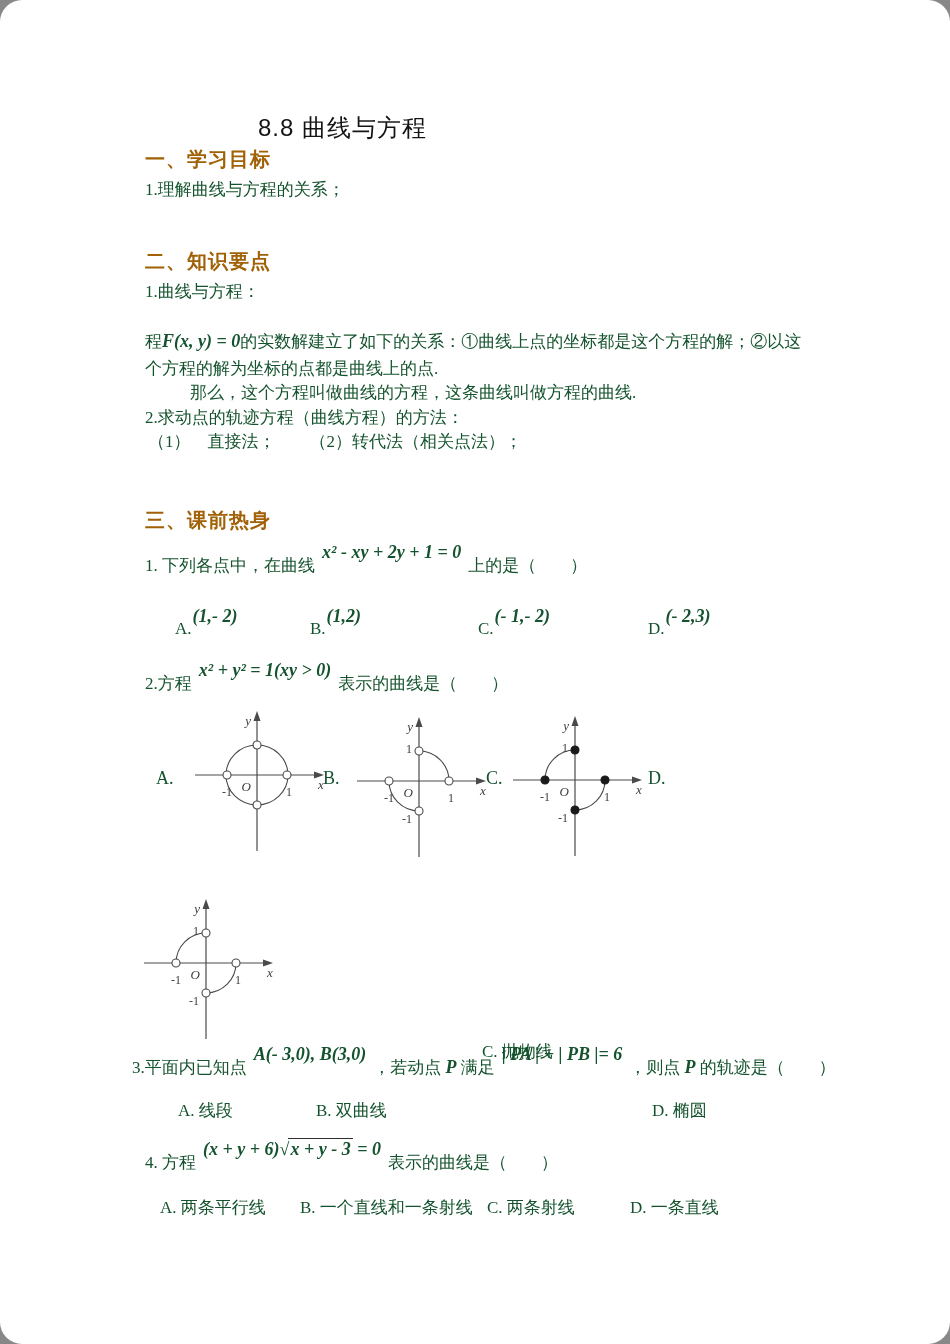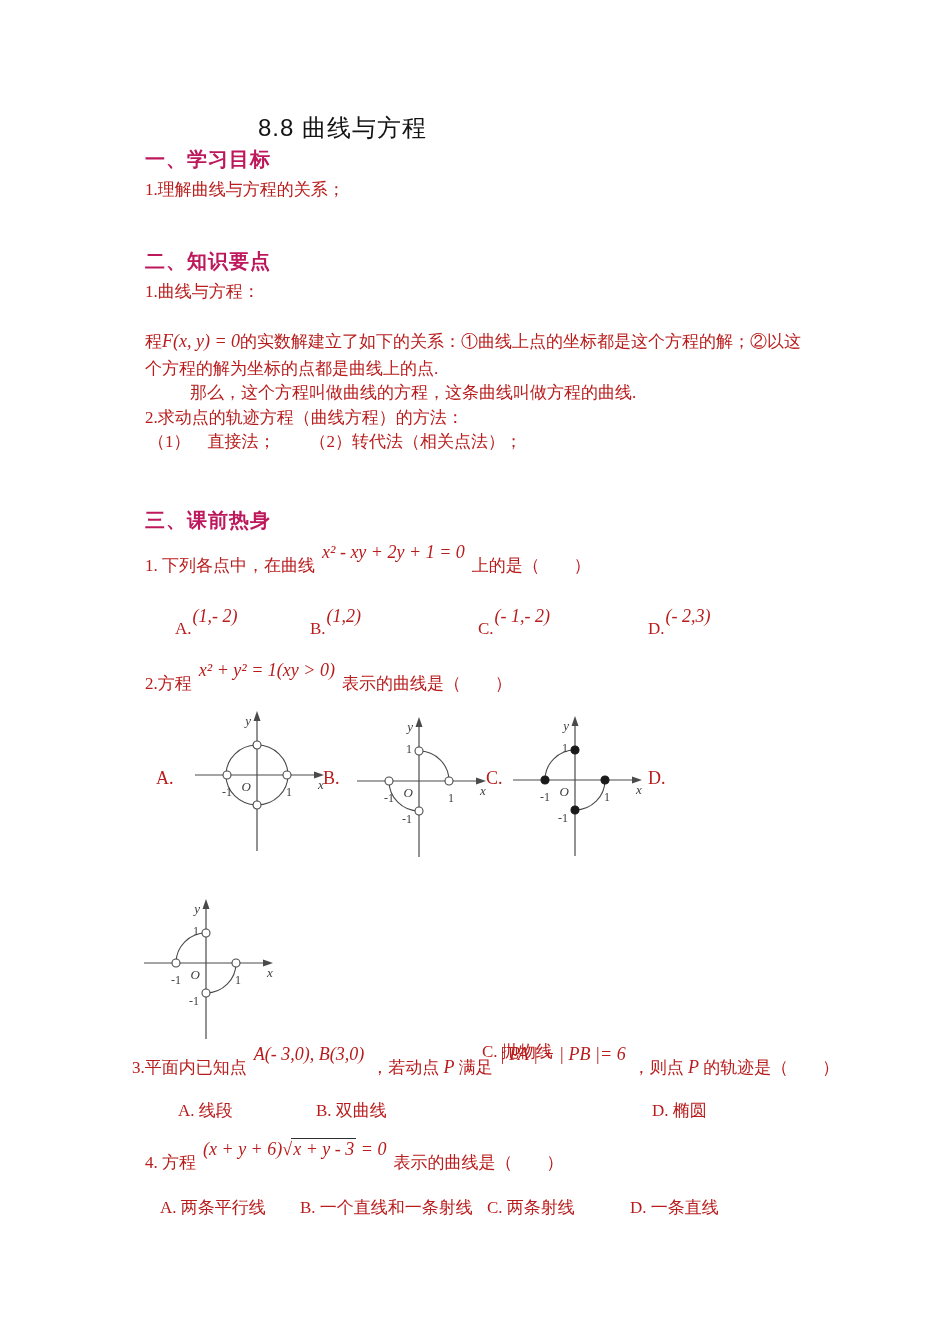--- a/index.html
+++ b/index.html
@@ -1,24 +1,24 @@
 <!DOCTYPE html>
 <html><head>
 <meta charset="utf-8">
 <style>
   html,body { margin:0; padding:0; background:#888; }
   .page {
     position:relative; width:950px; height:1344px; margin:0 auto;
     background:#ffffff; overflow:hidden;
-    font-family:"Liberation Serif","DejaVu Serif",serif; color:#1b1b1b;
+    font-family:"Liberation Serif","DejaVu Serif",serif; color:#1b1b1b;border-radius:22px;
   }
-  .t { position:absolute; font:17px/24px "Liberation Serif","DejaVu Serif",serif; color:#b91c1c; white-space:nowrap; }
+  .t { position:absolute; font:17px/24px "Liberation Serif","DejaVu Serif",serif; color:#14532d; white-space:nowrap; }
   .title { font-size:24px; line-height:30px; font-family:"Liberation Sans","DejaVu Sans",sans-serif; color:#141414; letter-spacing:1px; }
-  .h { font-family:"Liberation Sans","DejaVu Sans",sans-serif; font-weight:bold; font-size:20px; line-height:26px; color:#be185d; letter-spacing:1px; }
-  .math { font-family:"Liberation Serif","DejaVu Serif",serif; font-style:italic; font-size:18px; }
+  .h { font-family:"Liberation Sans","DejaVu Sans",sans-serif; font-weight:bold; font-size:20px; line-height:26px; color:#a16207; letter-spacing:1px; }
+  .math { font-family:"Liberation Serif","DejaVu Serif",serif; font-style:italic; font-size:18px;font-weight:bold; }
   .raised  { display:inline-block; position:relative; top:-13px; margin:0 7px; }
   .raised2 { display:inline-block; position:relative; top:-12px; margin-left:1px; }
   .vinculum { border-top:1.4px solid #2e2e2e; padding:0 2px; }
   .rad { font-style:normal; margin-right:-1px; }
   .glabel { font-size:18px; }
   .graph { position:absolute; width:150px; height:150px; }
   svg text { font-family:"Liberation Serif","DejaVu Serif",serif; fill:#3c3c3c; }
 </style>
 </head>
 <body>

